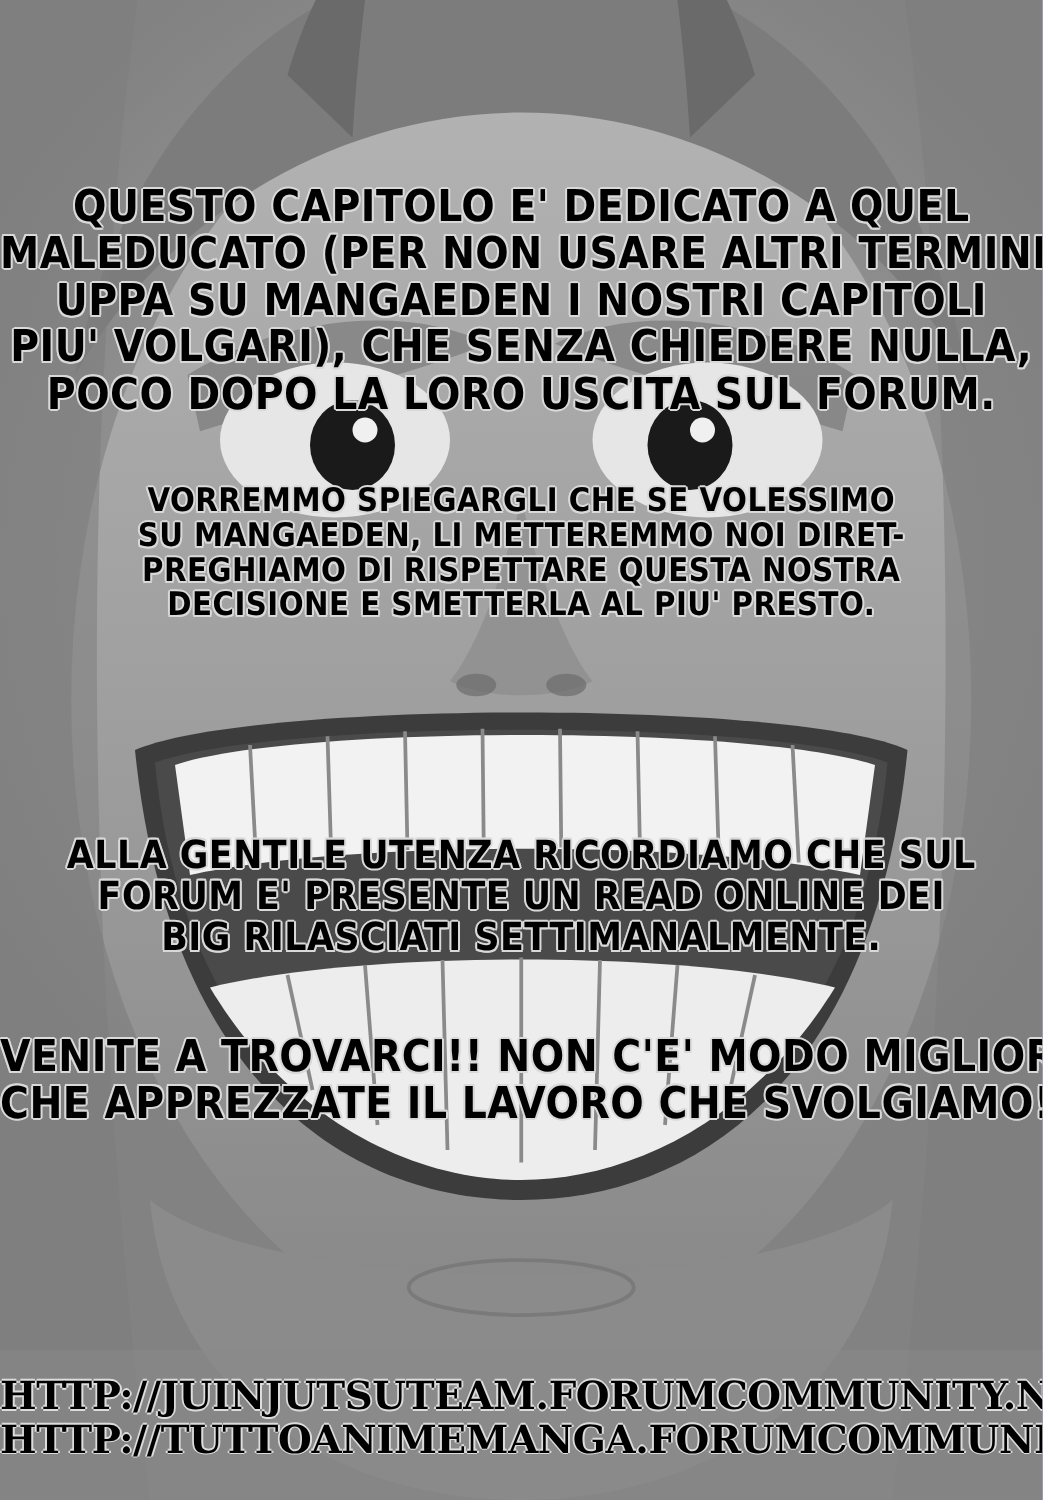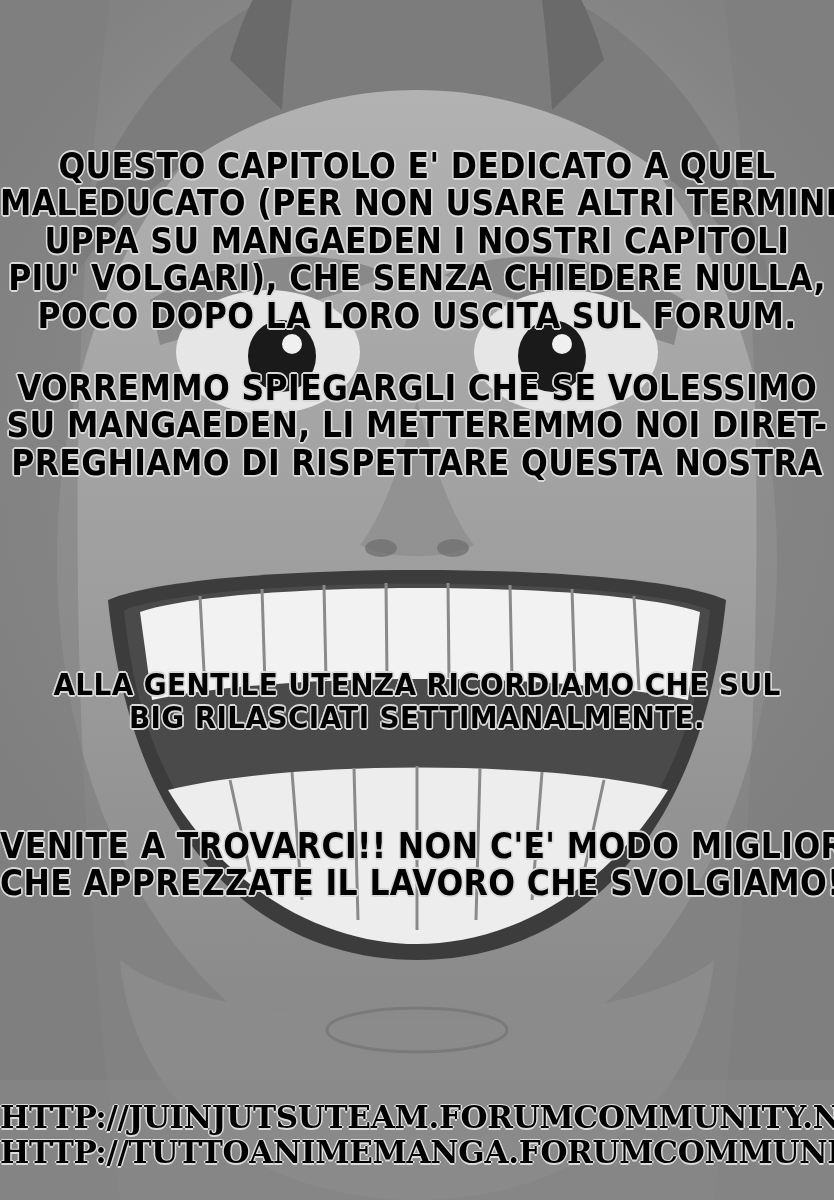--- a/index.html
+++ b/index.html
@@ -63,21 +63,21 @@
     line-height: 1.07;
     text-shadow:
        1.6px 0 0 #d9d9d9, -1.6px 0 0 #d9d9d9,
        0 1.6px 0 #d9d9d9, 0 -1.6px 0 #d9d9d9,
        1.2px 1.2px 0 #d9d9d9, -1.2px 1.2px 0 #d9d9d9,
        1.2px -1.2px 0 #d9d9d9, -1.2px -1.2px 0 #d9d9d9;
   }
   .para span { display: block; white-space: pre; }
 
   #para-1 { top: 148px;  font-size: 35px; }
-  #para-2 { top: 370px;  font-size: 35px; }
+  #para-2 { top: 388px;  font-size: 26px; }
   #para-3 { top: 668px;  font-size: 31px; }
   #para-4 { top: 828px;  font-size: 35px; }
 
   .links {
     position: absolute;
     left: 0;
     top: 1100px;
     width: 834px;
     text-align: center;
     font-family: "DejaVu Serif", "Liberation Serif", serif;
@@ -179,24 +179,26 @@
       <span>MALEDUCATO (PER NON USARE ALTRI TERMINI</span>
       <span>UPPA SU MANGAEDEN I NOSTRI CAPITOLI</span>
       <span>PIU' VOLGARI), CHE SENZA CHIEDERE NULLA,</span>
       <span>POCO DOPO LA LORO USCITA SUL FORUM.</span>
     </div>
 
     <div class="para" id="para-2">
       <span>VORREMMO SPIEGARGLI CHE SE VOLESSIMO</span>
       <span>SU MANGAEDEN, LI METTEREMMO NOI DIRET-</span>
       <span>PREGHIAMO DI RISPETTARE QUESTA NOSTRA</span>
+      <span>DECISIONE E SMETTERLA AL PIU' PRESTO.</span>
     </div>
 
     <div class="para" id="para-3">
       <span>ALLA GENTILE UTENZA RICORDIAMO CHE SUL</span>
+      <span>FORUM E' PRESENTE UN READ ONLINE DEI</span>
       <span>BIG RILASCIATI SETTIMANALMENTE.</span>
     </div>
 
     <div class="para" id="para-4">
       <span>VENITE A TROVARCI!! NON C'E' MODO MIGLIORE</span>
       <span>CHE APPREZZATE IL LAVORO CHE SVOLGIAMO!</span>
     </div>
 
     <div class="links">
       <a href="#">HTTP://JUINJUTSUTEAM.FORUMCOMMUNITY.NET/</a>

